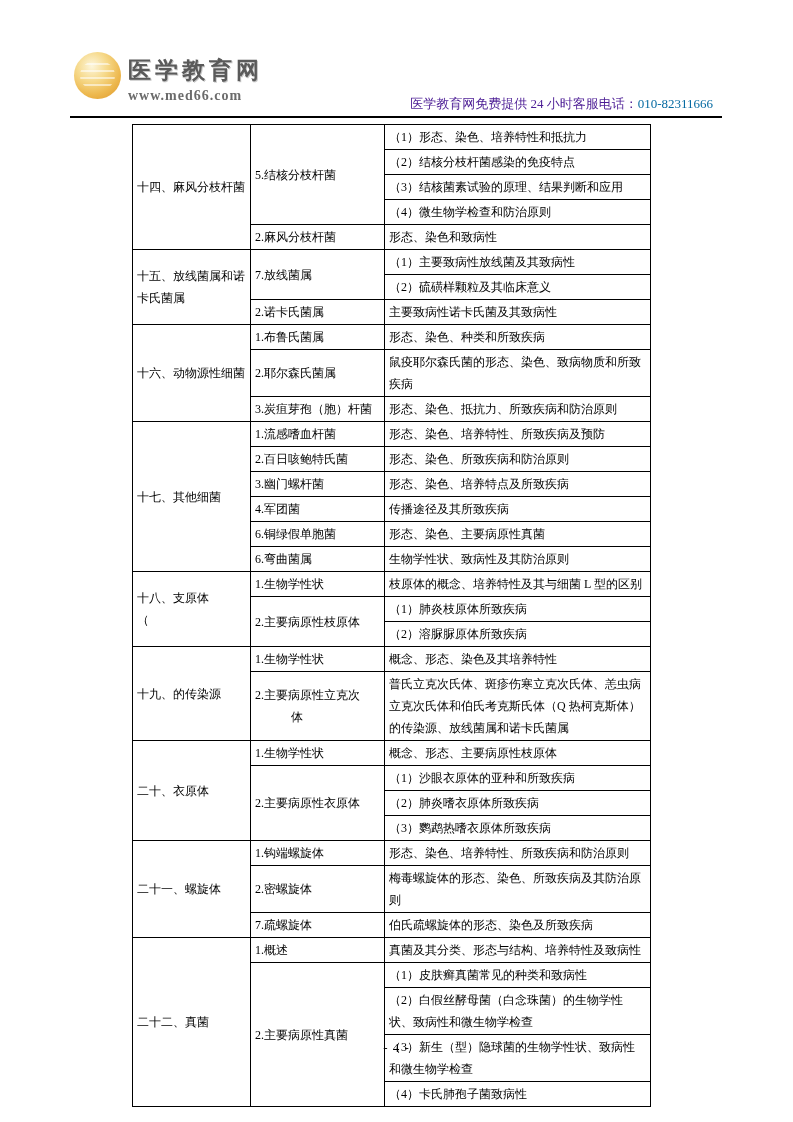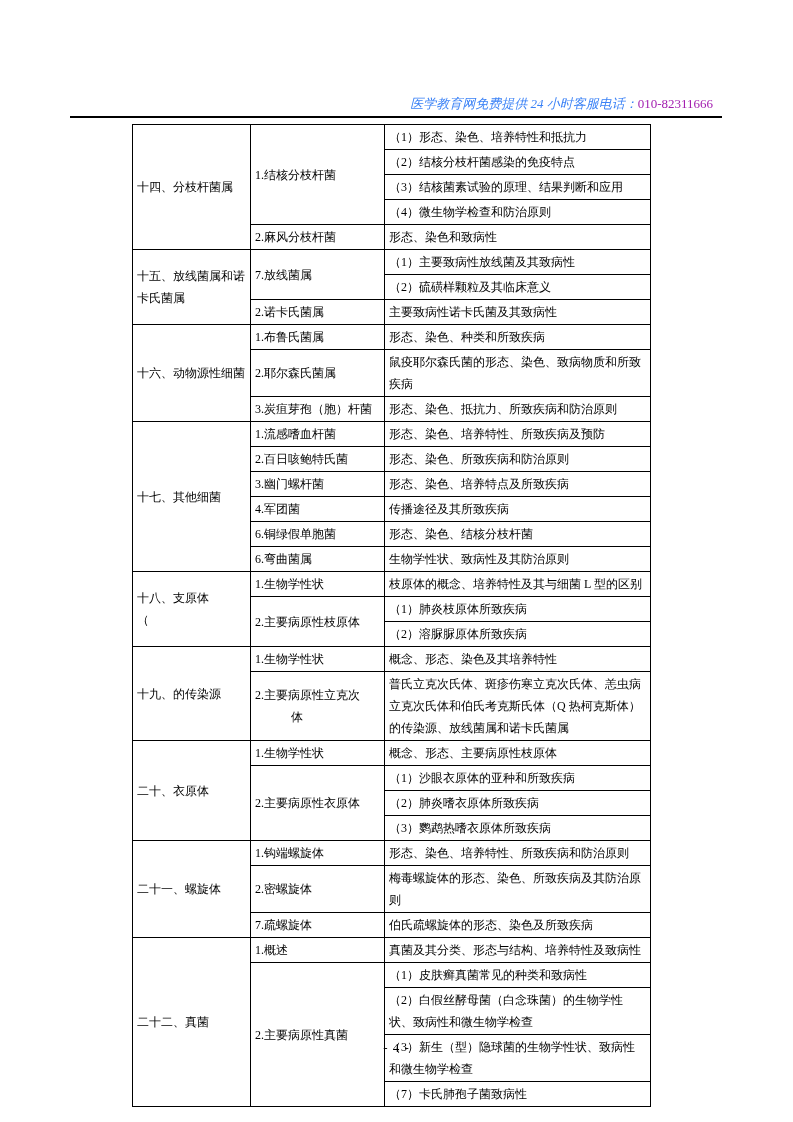--- a/index.html
+++ b/index.html
@@ -24,22 +24,22 @@
     content: ""; position: absolute; left: 6px; right: 6px; top: 8px; bottom: 8px; border-radius: 50%;
     background: repeating-linear-gradient(0deg, transparent 0 5px, rgba(255,255,255,0.55) 5px 7px);
   }
   .logo-text { display: flex; flex-direction: column; padding-top: 3px; }
   .logo-title {
     font-size: 23px; font-weight: bold; color: #5a5a5a; letter-spacing: 4px;
     text-shadow: 1px 1px 0 #c8c8c8; font-family: "Liberation Serif", serif;
   }
   .logo-url { font-size: 14px; font-weight: bold; color: #6b6b6b; letter-spacing: 1px; margin-top: 2px; }
   .contact { position: absolute; top: 95px; right: 80px; font-size: 13px; white-space: nowrap; }
-  .contact .txt { color: #3b82f6; font-style: italic; }
-  .contact .phone { color: #a21caf; }
+  .contact .txt { color: #4c1d95; }
+  .contact .phone { color: #0369a1; }
   .rule { position: absolute; top: 116px; left: 70px; width: 652px; border-top: 2px solid #000; }
 
   
   .tablewrap { position: absolute; top: 124px; left: 132px; }
   table.syllabus {
     border-collapse: collapse; table-layout: fixed; width: 518px;
     font-size: 12px;
   }
   table.syllabus td {
     border: 1px solid #000;
@@ -56,39 +56,46 @@
   .footer {
     position: absolute; top: 1040px; left: 0; width: 100%;
     text-align: center; font-size: 13px; letter-spacing: 1px;
   }
 </style>
 </head>
 <body>
 
 <div class="page">
 
+  <div class="logo">
+    <div class="logo-circle"></div>
+    <div class="logo-text">
+      <div class="logo-title">医学教育网</div>
+      <div class="logo-url">www.med66.com</div>
+    </div>
+  </div>
 
   <div class="contact"><span class="txt">医学教育网免费提供 24 小时客服电话：</span><span class="phone">010-82311666</span></div>
 
   <div class="rule"></div>
 
   <div class="tablewrap">
     <table class="syllabus">
       <colgroup>
         <col class="c1">
         <col class="c2">
         <col class="c3">
       </colgroup>
       <tbody>
           <tr>
             <td class="cat" rowspan="5">
-              <div>十四、分枝杆菌属</div>
+              <div>十四、麻风分枝杆菌</div>
             </td>
             <td class="item" rowspan="4">
-              <div>1.结核分枝杆菌</div>
+              <div>5.结核分枝杆菌</div>
             </td>
             <td class="detail">
               <div>（1）形态、染色、培养特性和抵抗力</div>
             </td>
           </tr>
           <tr>
             <td class="detail">
               <div>（2）结核分枝杆菌感染的免疫特点</div>
             </td>
           </tr>
@@ -194,21 +201,21 @@
             </td>
             <td class="detail">
               <div>传播途径及其所致疾病</div>
             </td>
           </tr>
           <tr>
             <td class="item" rowspan="1">
               <div>6.铜绿假单胞菌</div>
             </td>
             <td class="detail">
-              <div>形态、染色、结核分枝杆菌</div>
+              <div>形态、染色、主要病原性真菌</div>
             </td>
           </tr>
           <tr>
             <td class="item" rowspan="1">
               <div>6.弯曲菌属</div>
             </td>
             <td class="detail">
               <div>生物学性状、致病性及其防治原则</div>
             </td>
           </tr>
@@ -337,21 +344,21 @@
               <div>（2）白假丝酵母菌（白念珠菌）的生物学性状、致病性和微生物学检查</div>
             </td>
           </tr>
           <tr>
             <td class="detail">
               <div>（3）新生（型）隐球菌的生物学性状、致病性和微生物学检查</div>
             </td>
           </tr>
           <tr>
             <td class="detail">
-              <div>（7）卡氏肺孢子菌致病性</div>
+              <div>（4）卡氏肺孢子菌致病性</div>
             </td>
           </tr>
         </tbody>
     </table>
   </div>
 
   <div class="footer">- 4 -</div>
 
 </div>
 

